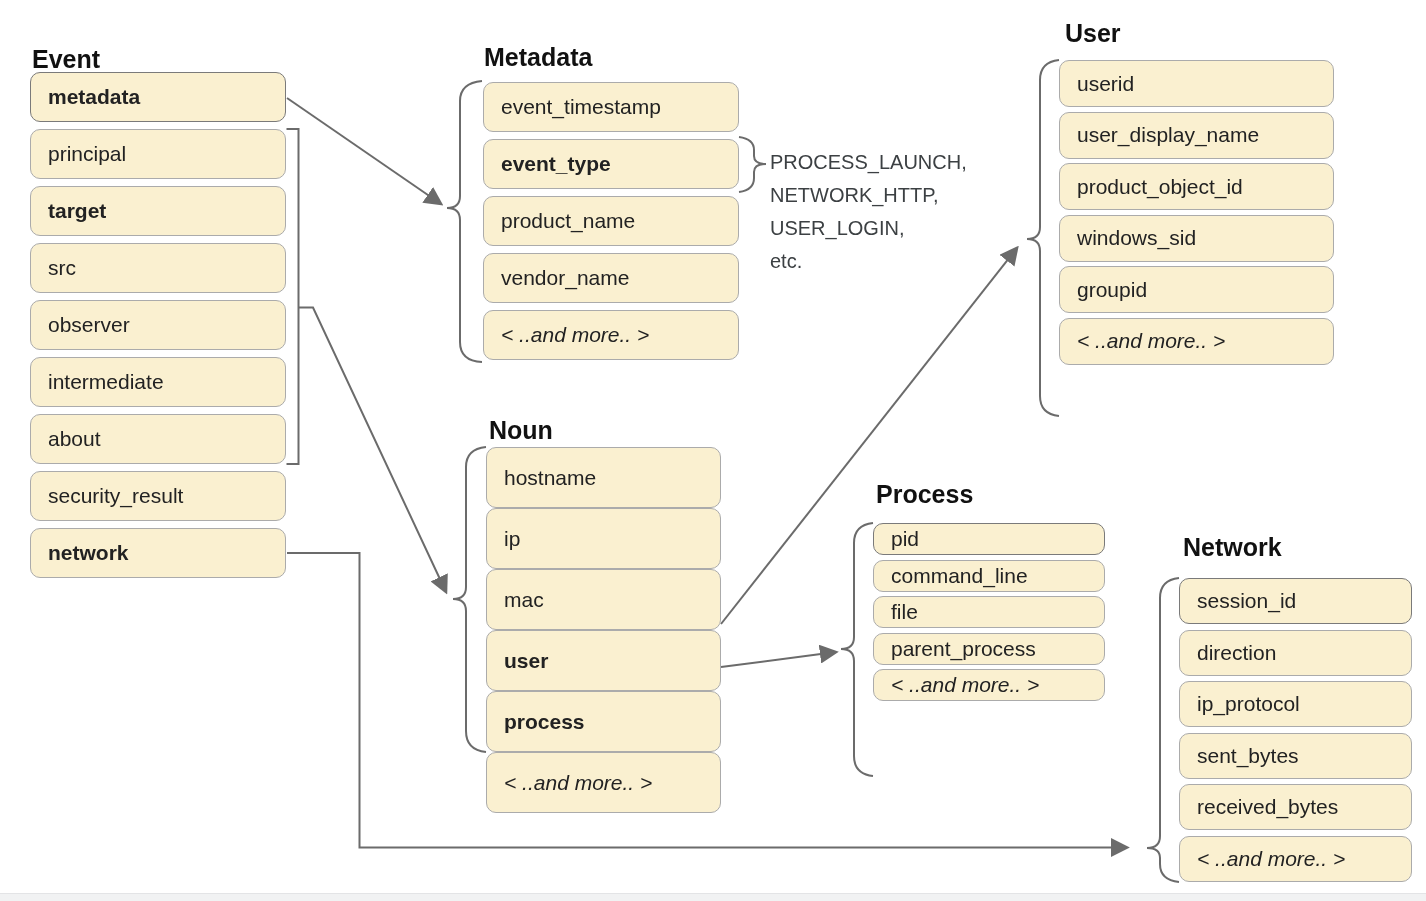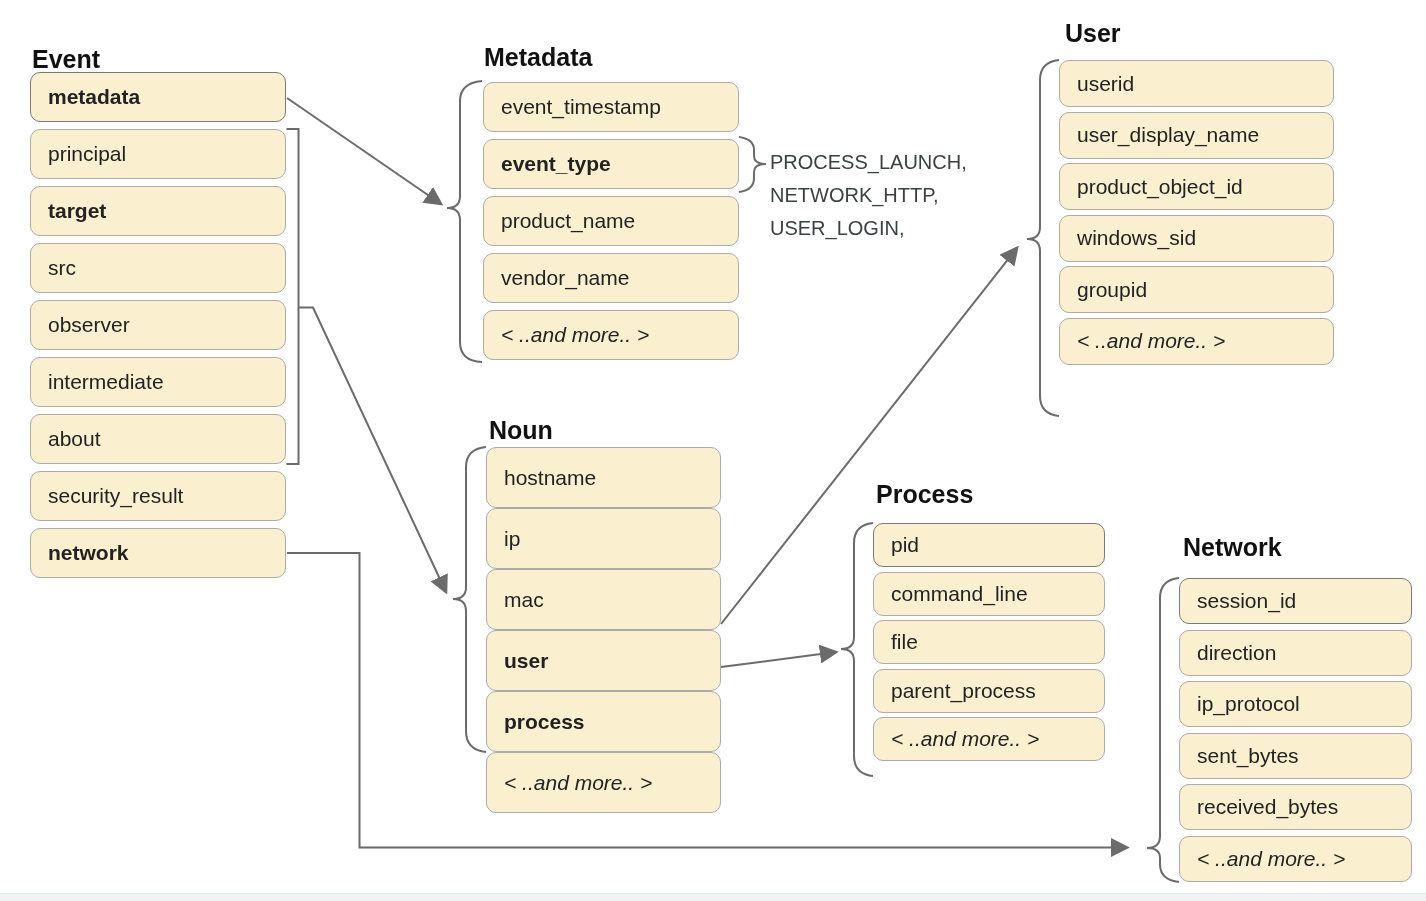--- a/index.html
+++ b/index.html
@@ -48,21 +48,21 @@
 
   #boxes-event    { left: 30px;   top: 72px;  width: 256px; }
   #boxes-event .box    { height: 50px; margin-bottom: 7px; }
   #boxes-metadata { left: 483px;  top: 82px;  width: 256px; }
   #boxes-metadata .box { height: 50px; margin-bottom: 7px; }
   #boxes-noun     { left: 486px;  top: 447px; width: 235px; }
   #boxes-noun .box     { height: 61px; margin-bottom: 0; }
   #boxes-user     { left: 1059px; top: 60px;  width: 275px; }
   #boxes-user .box     { height: 47px; margin-bottom: 4.5px; }
   #boxes-process  { left: 873px;  top: 523px; width: 232px; }
-  #boxes-process .box  { height: 44px; margin-bottom: 4.5px; }
+  #boxes-process .box  { height: 32px; margin-bottom: 4.5px; }
   #boxes-network  { left: 1179px; top: 578px; width: 233px; }
   #boxes-network .box  { height: 46px; margin-bottom: 5.5px; }
 
   #annotation {
     position: absolute;
     left: 770px;
     top: 146px;
     font-size: 20px;
     line-height: 33px;
     color: var(--annotation_color, #3C4043);
@@ -256,15 +256,16 @@
     </div>
     <div class="box italic">
       <span>&lt; ..and more.. &gt;</span>
     </div>
   </div>
 
 <div id="annotation">
   <div>PROCESS_LAUNCH,</div>
   <div>NETWORK_HTTP,</div>
   <div>USER_LOGIN,</div>
+  <div>etc.</div>
 </div>
 
 <div class="bottom-bar"></div>
 
 </body></html>

